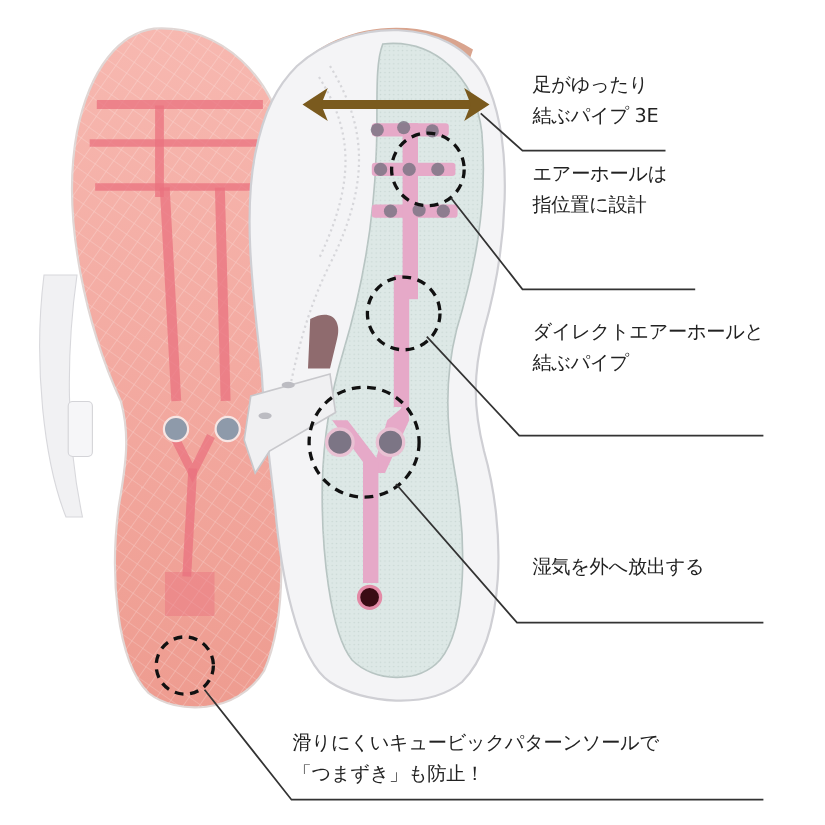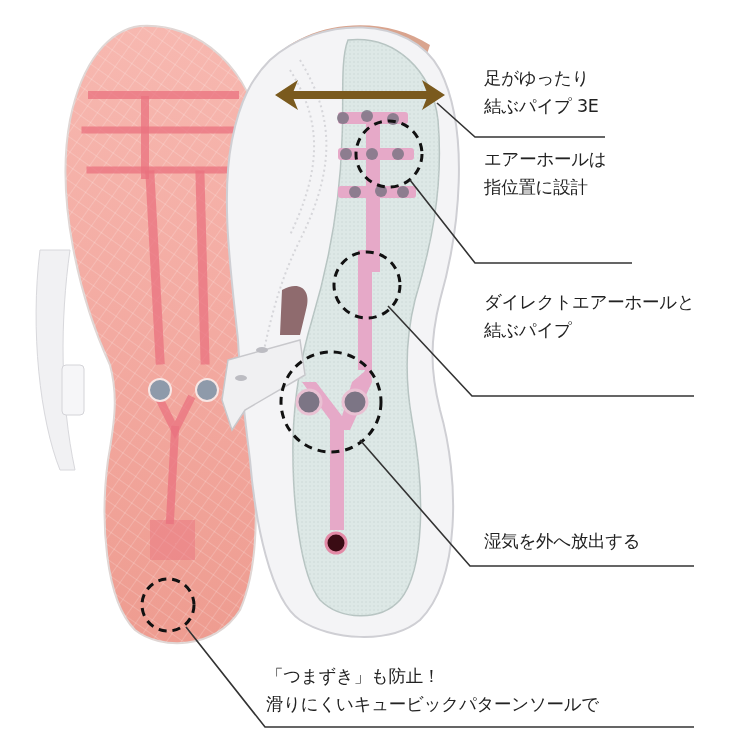--- a/index.html
+++ b/index.html
@@ -175,20 +175,20 @@
 <div class="callout" style="left:484px; top:145px;">
   <span class="line">エアーホールは</span>
   <span class="line">指位置に設計</span>
 </div>
 
 <div class="callout" style="left:484px; top:288px;">
   <span class="line">ダイレクトエアーホールと</span>
   <span class="line">結ぶパイプ</span>
 </div>
 
-<div class="callout" style="left:484px; top:527px;">
+<div class="callout" style="left:484px; top:502px;">
   <span class="line">湿気を外へ放出する</span>
 </div>
 
 <div class="callout" style="left:266px; top:662px;">
+  <span class="line">滑りにくいキュービックパターンソールで</span>
   <span class="line">「つまずき」も防止！</span>
-  <span class="line">滑りにくいキュービックパターンソールで</span>
 </div>
 
 </body></html>

